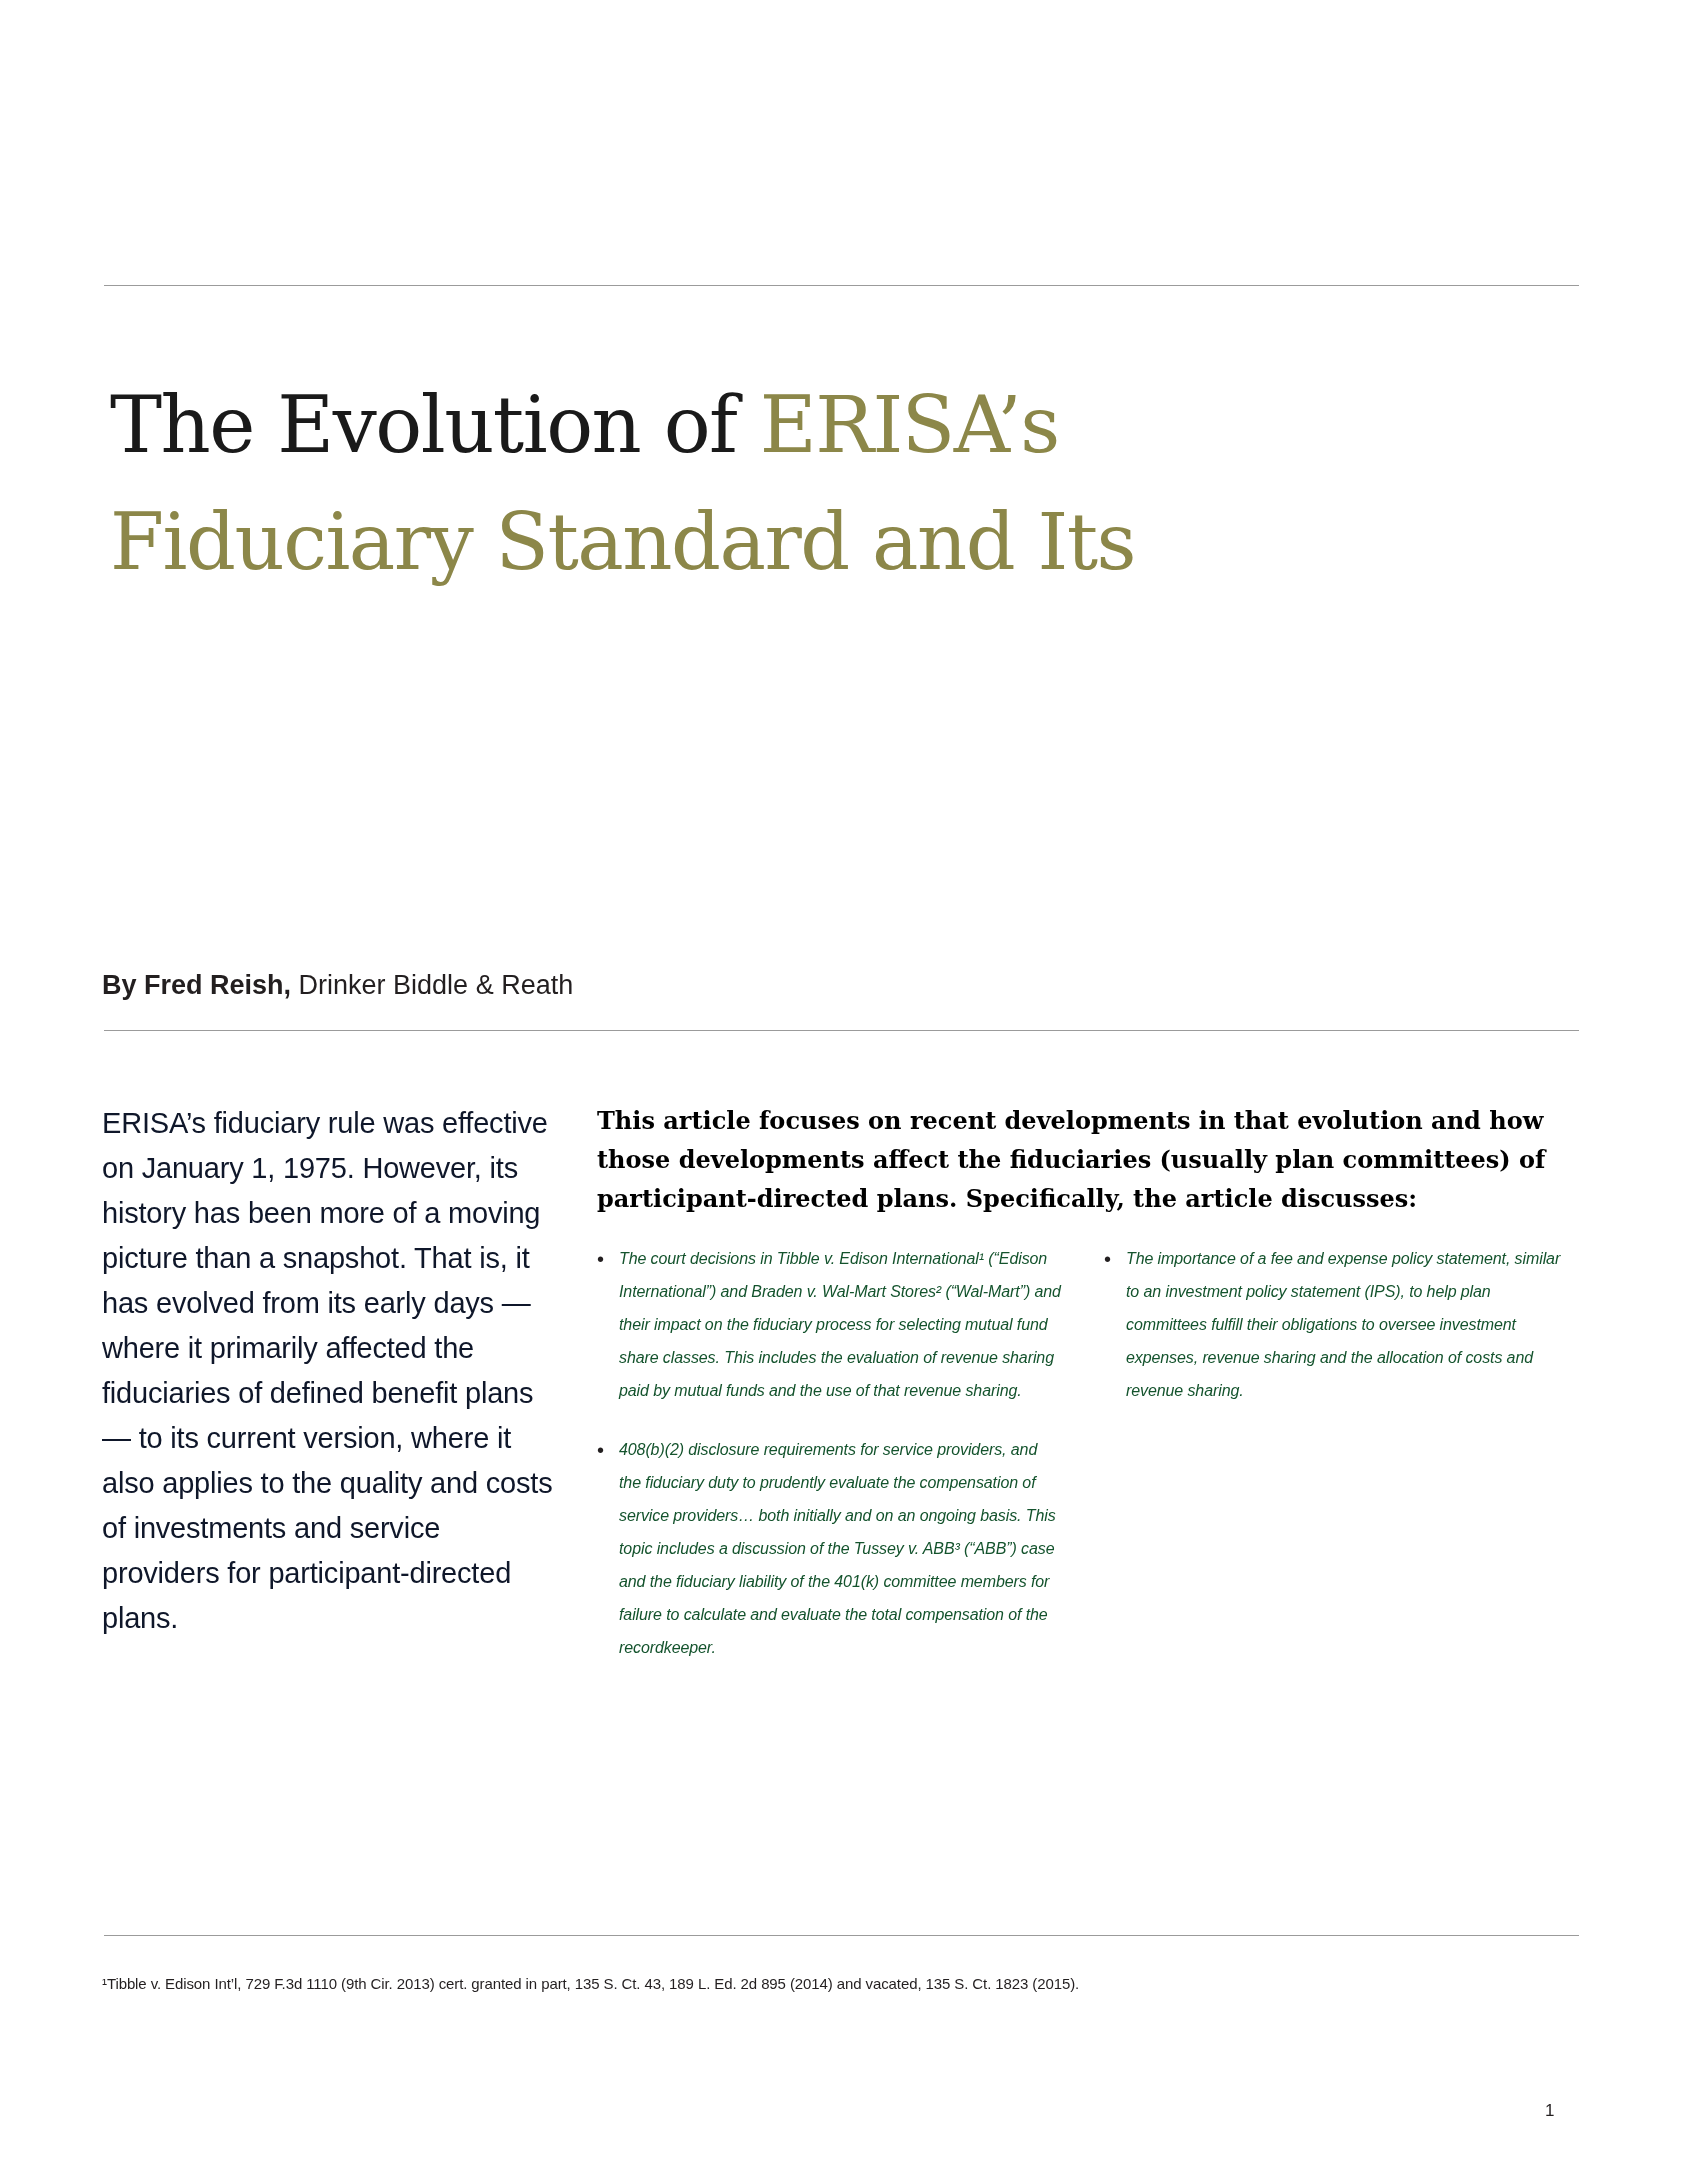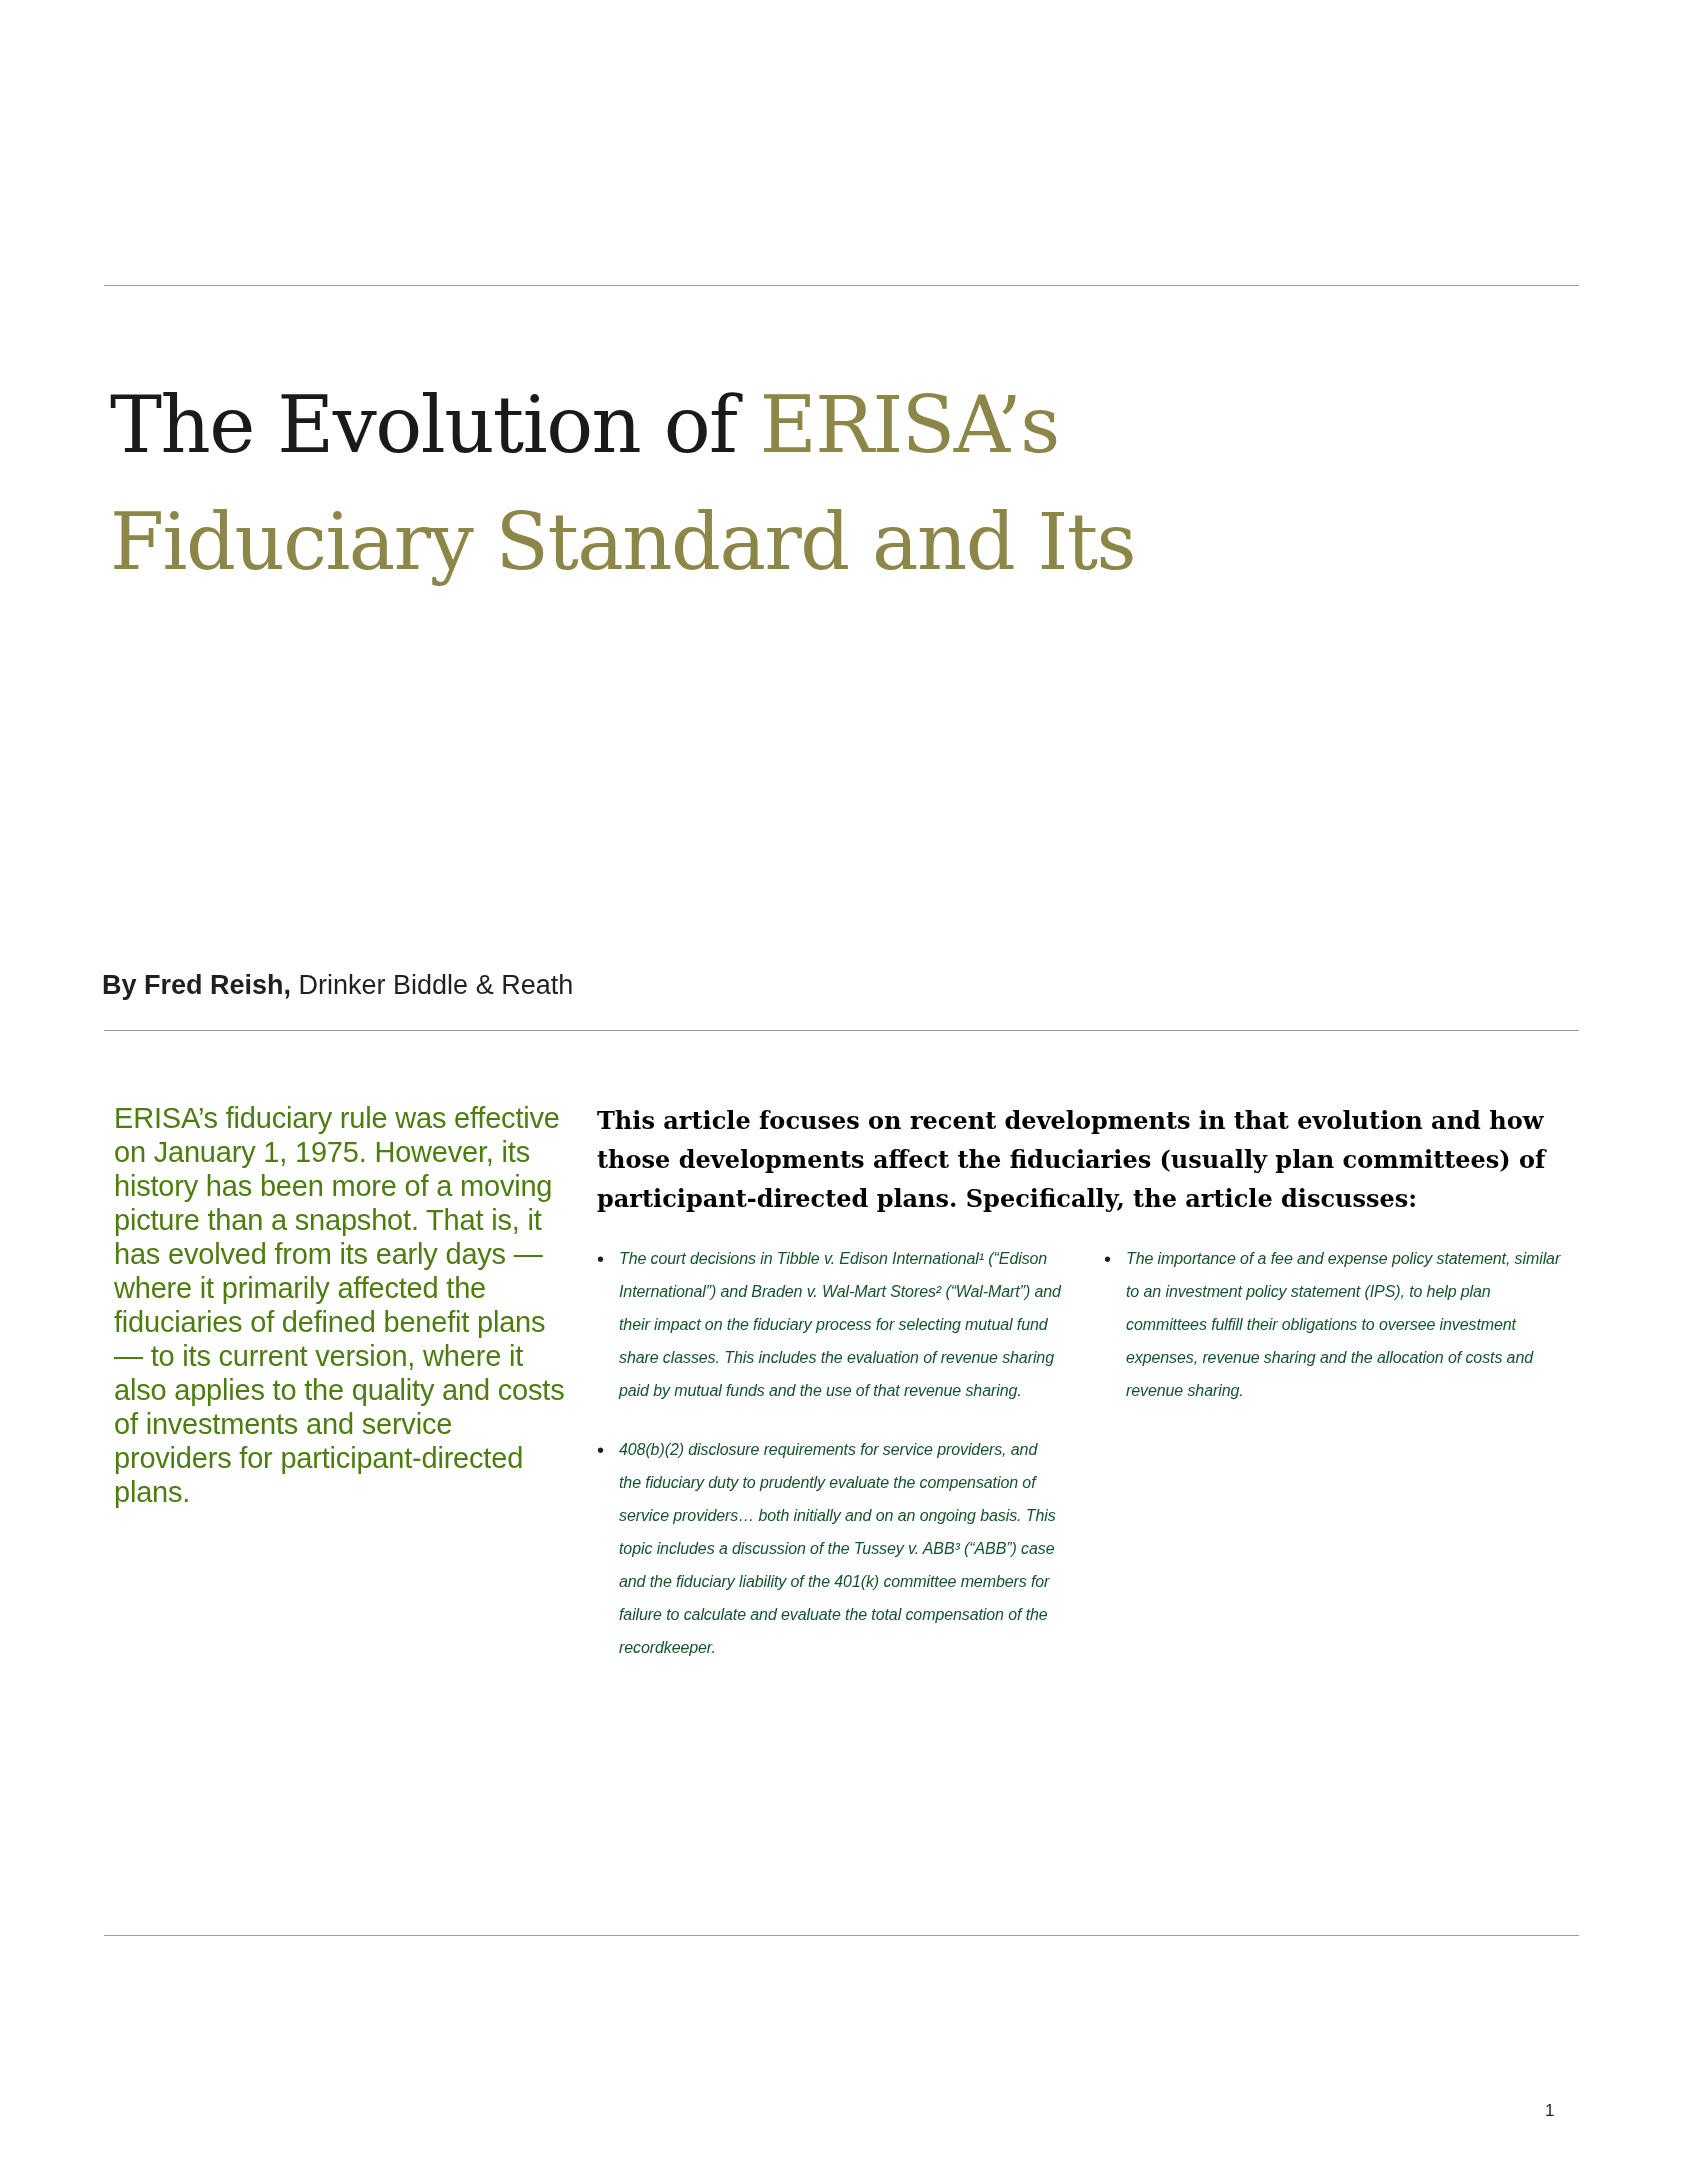--- a/index.html
+++ b/index.html
@@ -59,24 +59,23 @@
   .author .bold { font-weight: bold; }
   .author .light { font-weight: normal; }
 
   
   .intro {
     position: absolute;
     top: 1101px;
     left: 102px;
     width: 455px;
     font-size: 29px;
-    line-height: 34px;
-    color: #4d7c0f;
+    line-height: 45px;
+    color: #0f172a;
     letter-spacing: -0.2px;
-    margin-left: 12px;
   }
 
   
   .lede {
     position: absolute;
     top: 1101px;
     left: 597px;
     width: 960px;
     font-family: "DejaVu Serif", serif;
     font-weight: bold;
@@ -175,18 +174,19 @@
       <div class="bullet">
         <div class="dot">•</div>
         <div class="btext">The importance of a fee and expense policy statement, similar to an investment policy statement (IPS), to help plan committees fulfill their obligations to oversee investment expenses, revenue sharing and the allocation of costs and revenue sharing.</div>
       </div>
     </div>
   </div>
 
   <div class="rule rule-footnote"></div>
 
   <div class="footnotes">
+    <div class="footnote">¹Tibble v. Edison Int’l, 729 F.3d 1110 (9th Cir. 2013) cert. granted in part, 135 S. Ct. 43, 189 L. Ed. 2d 895 (2014) and vacated, 135 S. Ct. 1823 (2015).</div>
   </div>
 
   <div class="pagenum">1</div>
 
 </div>
 
 
 </body></html>

